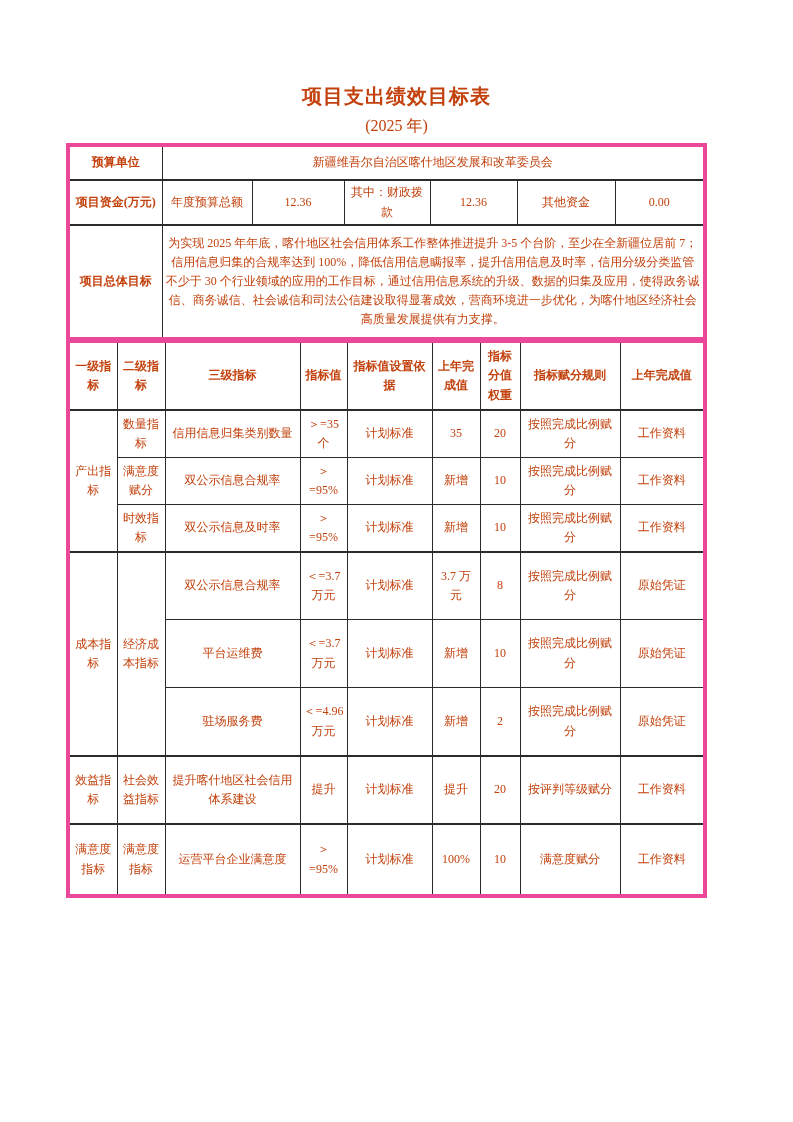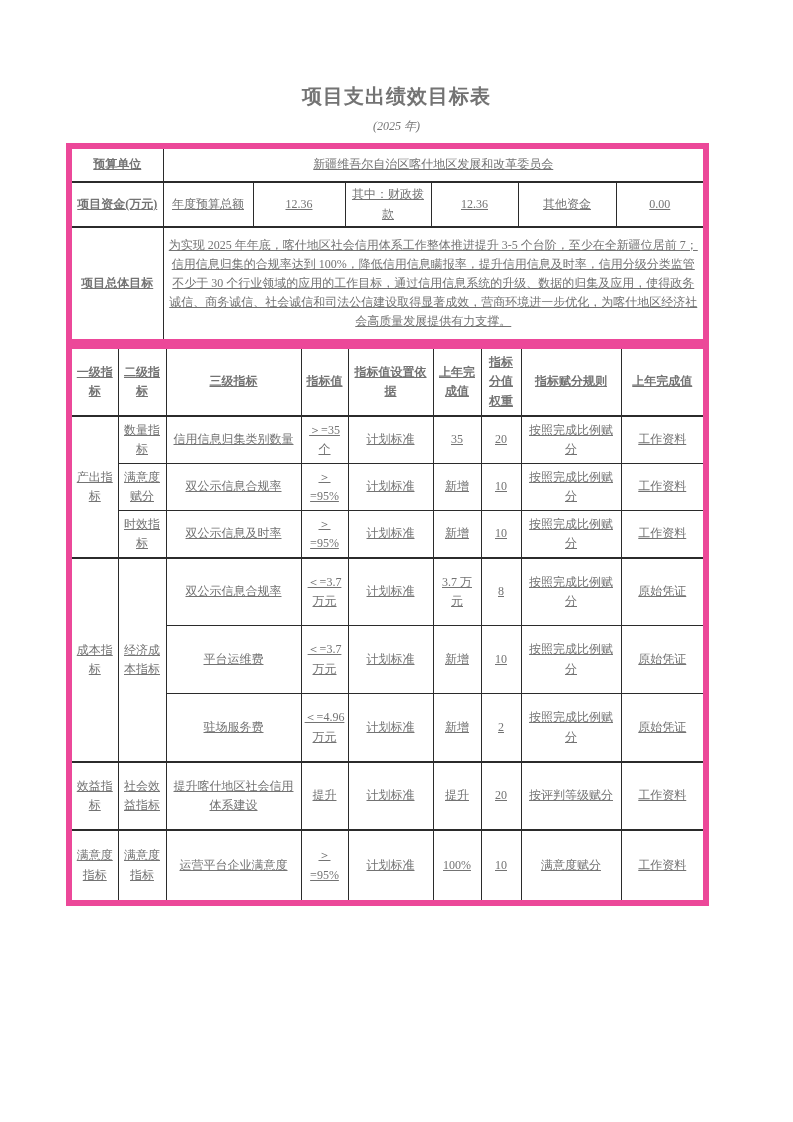--- a/index.html
+++ b/index.html
@@ -1,30 +1,29 @@
 <!DOCTYPE html>
 <html><head>
 <meta charset="utf-8">
 <style>
   html,body{margin:0;padding:0;background:#ffffff;}
   .page{
     width:793px;height:1122px;margin:0 auto;position:relative;
-    background:#ffffff;color:#737373;
+    background:#ffffff;color:#c2410c;
     font-family:"Liberation Serif","DejaVu Serif",serif;
   }
   .doc-title{
     padding-top:84px;text-align:center;
     font-size:20px;font-weight:bold;letter-spacing:1px;line-height:24px;
   }
-  .doc-subtitle{text-align:center;font-size:12px;margin-top:10px;line-height:16px;font-style:italic;}
+  .doc-subtitle{text-align:center;font-size:16px;margin-top:10px;line-height:16px;}
   table.tbl{
     border-collapse:collapse;table-layout:fixed;
     width:637px;margin-left:66px;
-    border:6px solid #ec4899;
-    text-decoration:underline;
+    border:4px solid #ec4899;
   }
   table.info{margin-top:9px;}
   table.ind{margin-top:-2px;border-radius:25px;}
   .tbl td{
     border:1px solid #2b2b2b;
     text-align:center;vertical-align:middle;
     font-size:12px;line-height:1.6;padding:2px 3px;
     overflow-wrap:break-word;
   }
   .info td{border-top-width:2px;border-bottom-width:2px;}

